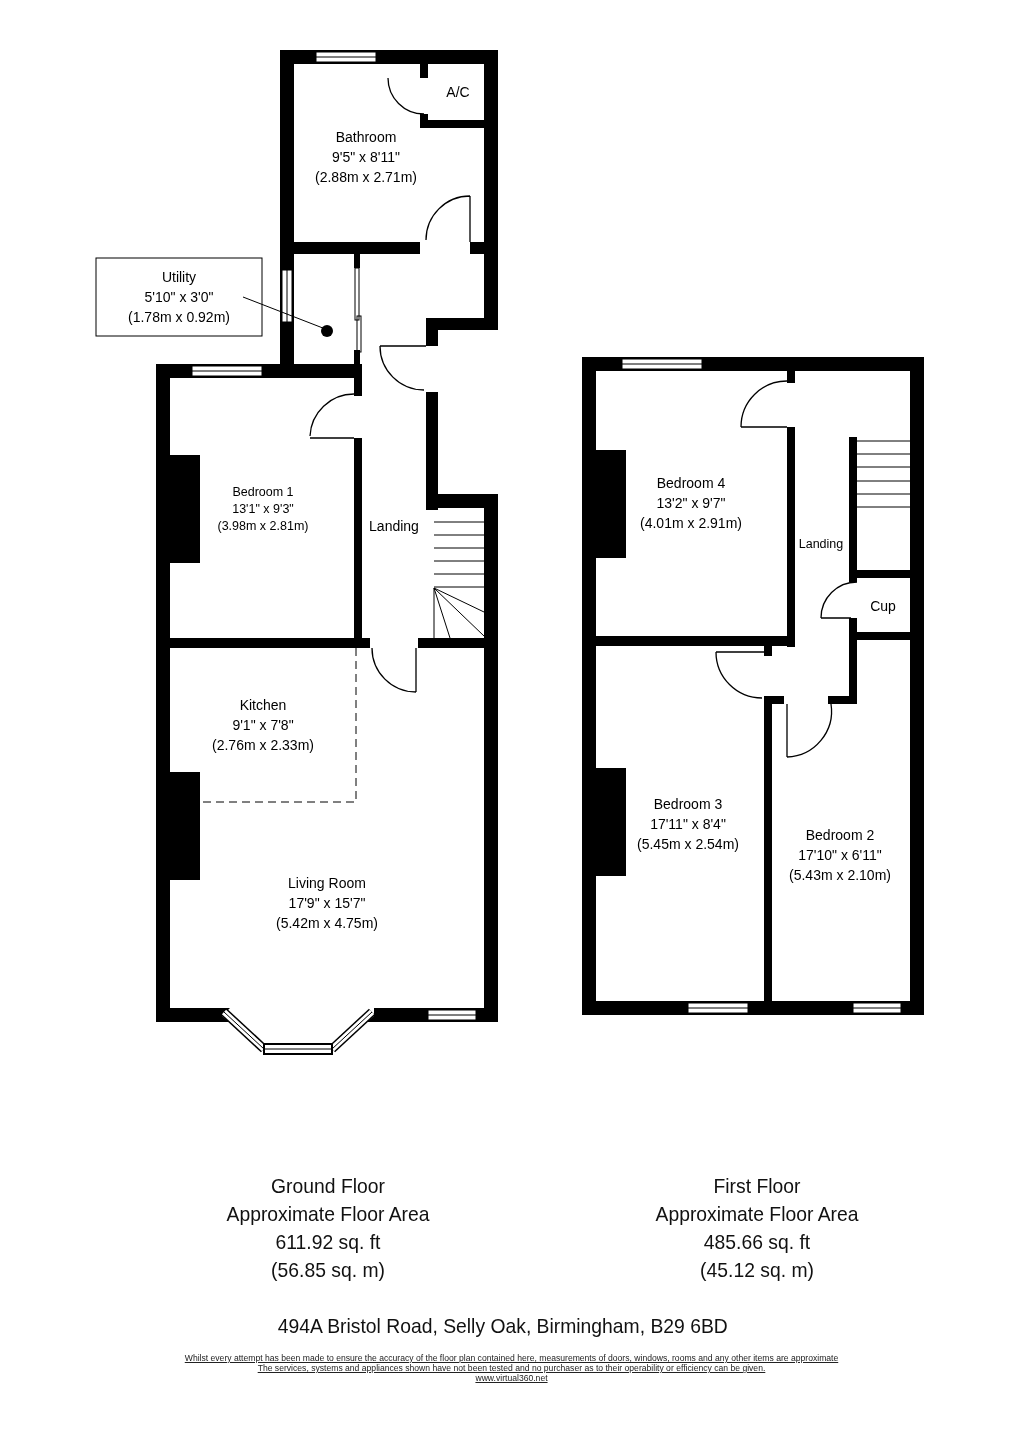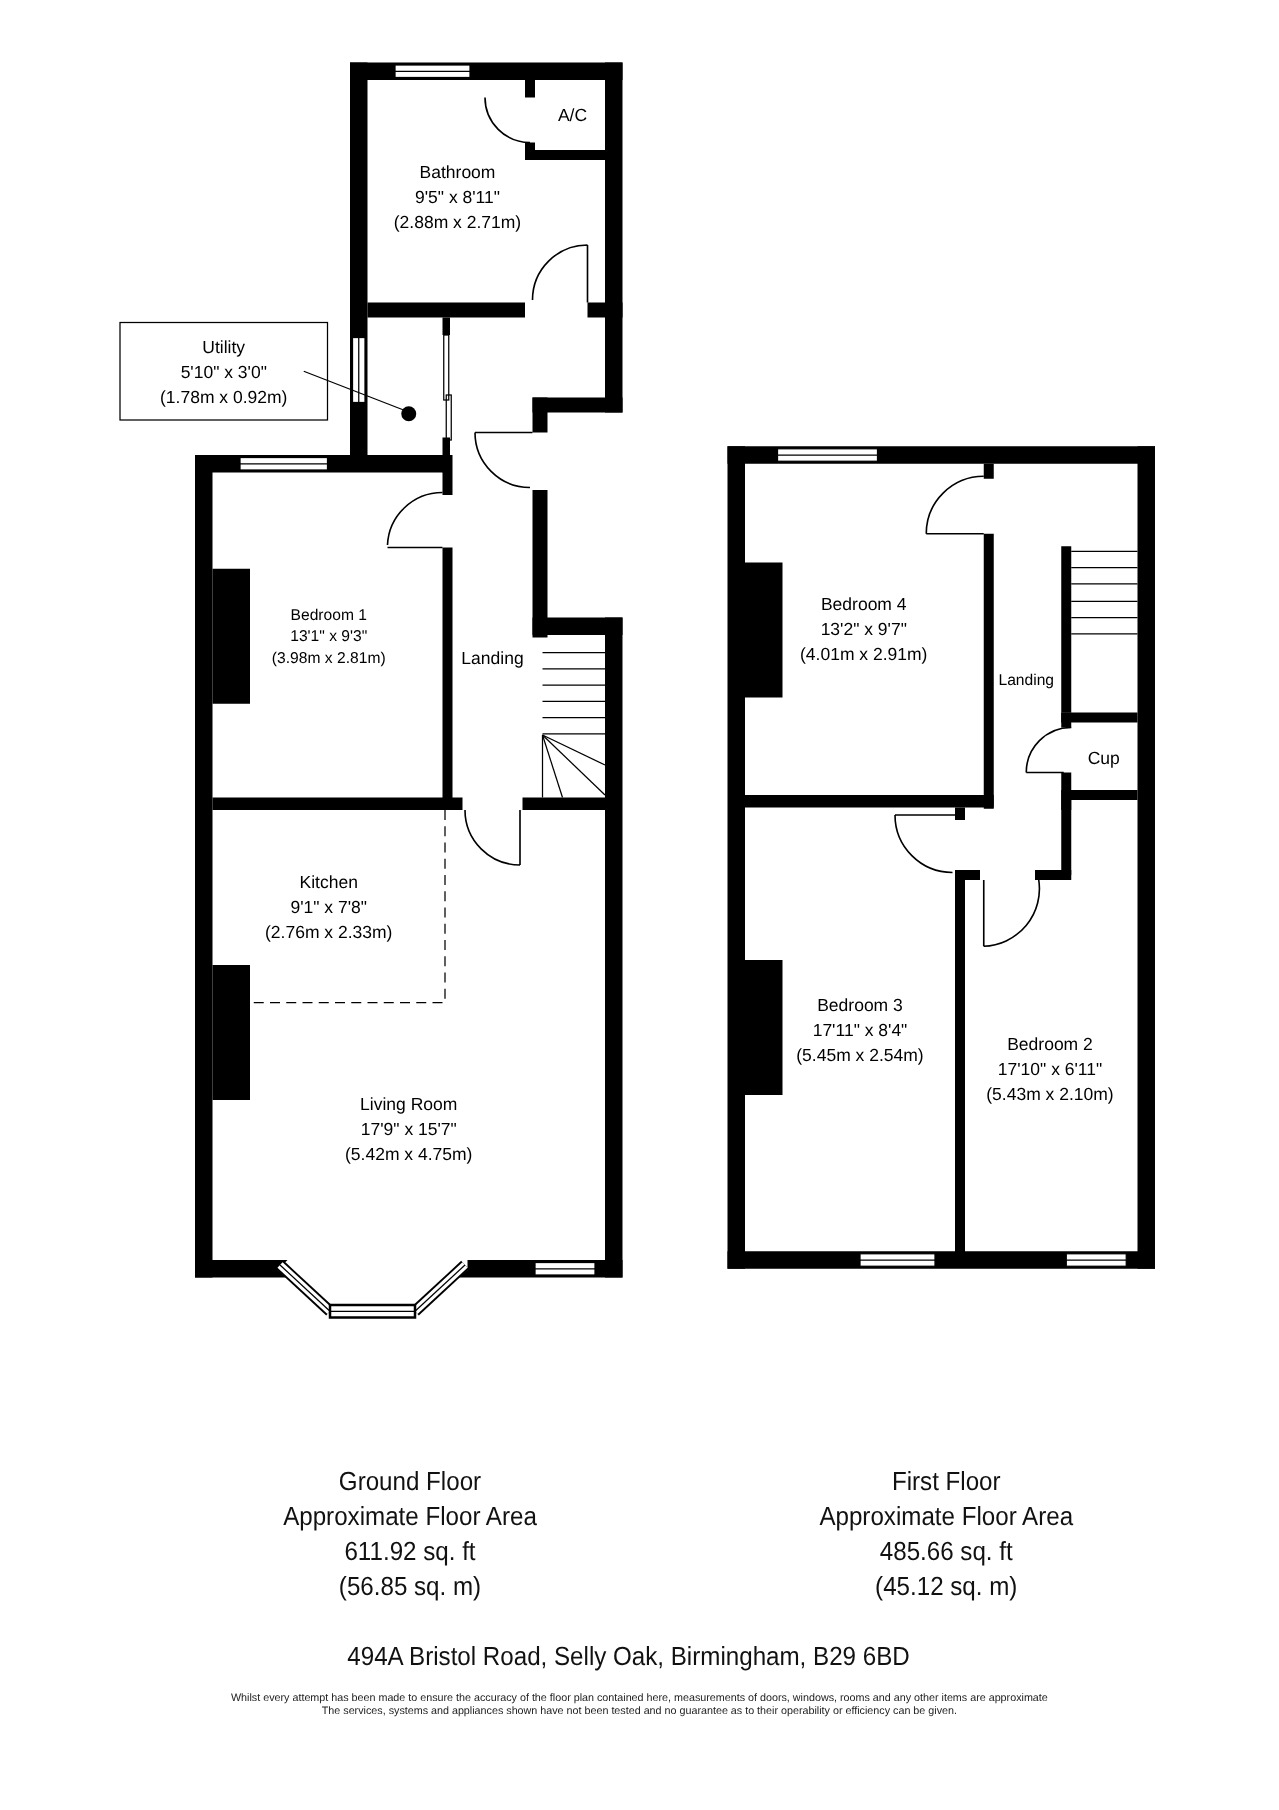--- a/index.html
+++ b/index.html
@@ -5,21 +5,21 @@
   html, body { margin:0; padding:0; background:#ffffff; }
   body { width:1023px; height:1448px; position:relative; overflow:hidden; font-family:"Liberation Sans", sans-serif; color:#000; }
   #plan { position:absolute; left:0; top:0; width:1023px; height:1448px; }
   .room-label { font-family:"Liberation Sans", sans-serif; font-size:14px; fill:#000; text-anchor:middle; }
   .floor-summary { position:absolute; top:1172px; width:400px; text-align:center; font-family:"Liberation Sans", sans-serif; font-size:21px; line-height:28px; color:#111; transform:scaleX(0.92); }
   .floor-summary div { white-space:nowrap; }
   #ground-summary { left:128px; }
   #first-summary { left:557px; }
   #address { position:absolute; top:1314px; left:0; width:1093px; text-align:center; font-size:21px; color:#111; transform:scaleX(0.92); transform-origin:left top; white-space:nowrap; }
   #disclaimer { position:absolute; top:1353px; left:0; width:1023px; text-align:center; font-size:8.6px; line-height:10px; color:#222; }
-  #disclaimer div { white-space:nowrap; }
+  #disclaimer div { white-space:nowrap;text-decoration:underline; }
 </style>
 </head>
 <body>
 
 <svg id="plan" viewBox="0 0 1023 1448" xmlns="http://www.w3.org/2000/svg">
 
   <g fill="#000" stroke="none">
 
     <rect x="280" y="50" width="218" height="14"></rect>
     <rect x="280" y="50" width="14" height="316"></rect>
@@ -224,14 +224,15 @@
   <div>First Floor</div>
   <div>Approximate Floor Area</div>
   <div>485.66 sq. ft</div>
   <div>(45.12 sq. m)</div>
 </div>
 
 <div id="address">494A Bristol Road, Selly Oak, Birmingham, B29 6BD</div>
 
 <div id="disclaimer">
   <div>Whilst every attempt has been made to ensure the accuracy of the floor plan contained here, measurements of doors, windows, rooms and any other items are approximate</div>
-  <div>The services, systems and appliances shown have not been tested and no guarantee as to their operability or efficiency can be given.</div>
+  <div>The services, systems and appliances shown have not been tested and no purchaser as to their operability or efficiency can be given.</div>
+  <div>www.virtual360.net</div>
 </div>
 
 </body></html>

